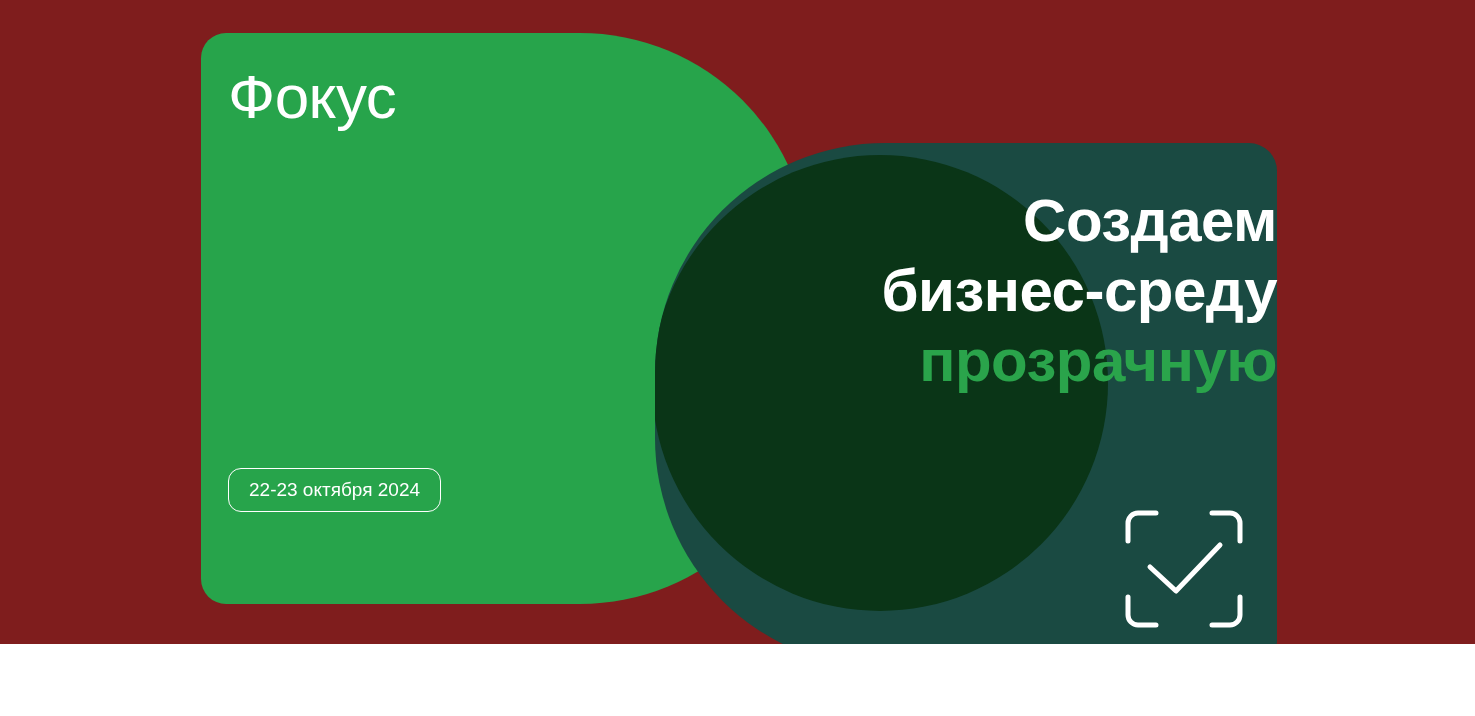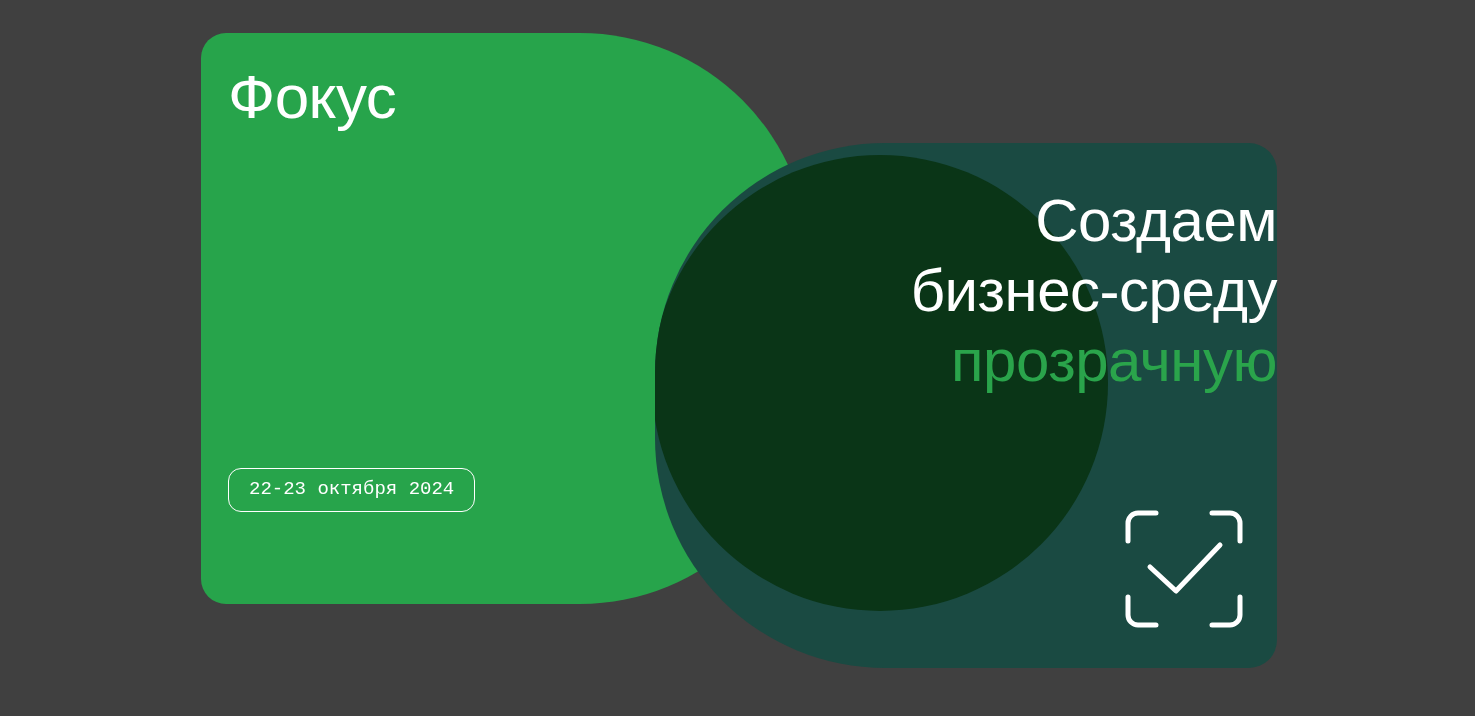--- a/index.html
+++ b/index.html
@@ -9,22 +9,22 @@
     background: #ffffff;
   }
   body {
     font-family: "Liberation Sans", sans-serif;
     -webkit-font-smoothing: antialiased;
   }
 
   .stage {
     position: relative;
     width: 1475px;
-    height: 716px;
-    background: #404040;
+    height: 644px;
+    background: #7f1d1d;
     overflow: hidden;
   }
 
   
   .shapes {
     position: absolute;
     left: 0;
     top: 0;
     width: 1475px;
     height: 716px;
@@ -53,21 +53,20 @@
   
   .badges {
     position: absolute;
     left: 228px;
     top: 468px;
     z-index: 6;
     display: flex;
     flex-direction: column;
     align-items: flex-start;
     gap: 10px;
-    font-family: Liberation Mono, monospace;
   }
   .badge {
     display: inline-flex;
     align-items: center;
     justify-content: center;
     border: 1.6px solid #ffffff;
     border-radius: 13px;
     color: #ffffff;
     font-size: 19px;
     font-weight: 400;
@@ -89,21 +88,21 @@
   }
   .headline-right {
     margin: 0;
     color: #ffffff;
     font-size: 60px;
     line-height: 1.17;
     font-weight: 400;
     letter-spacing: -0.5px;
     white-space: nowrap;
   }
-  .headline-right .line { display: block; }
+  .headline-right .line { display: block; font-weight: bold; }
   .headline-right .accent { color: #2aa44b; }
 
   
   .scan-icon {
     position: absolute;
     left: 1120px;
     top: 505px;
     width: 128px;
     height: 128px;
     z-index: 6;

